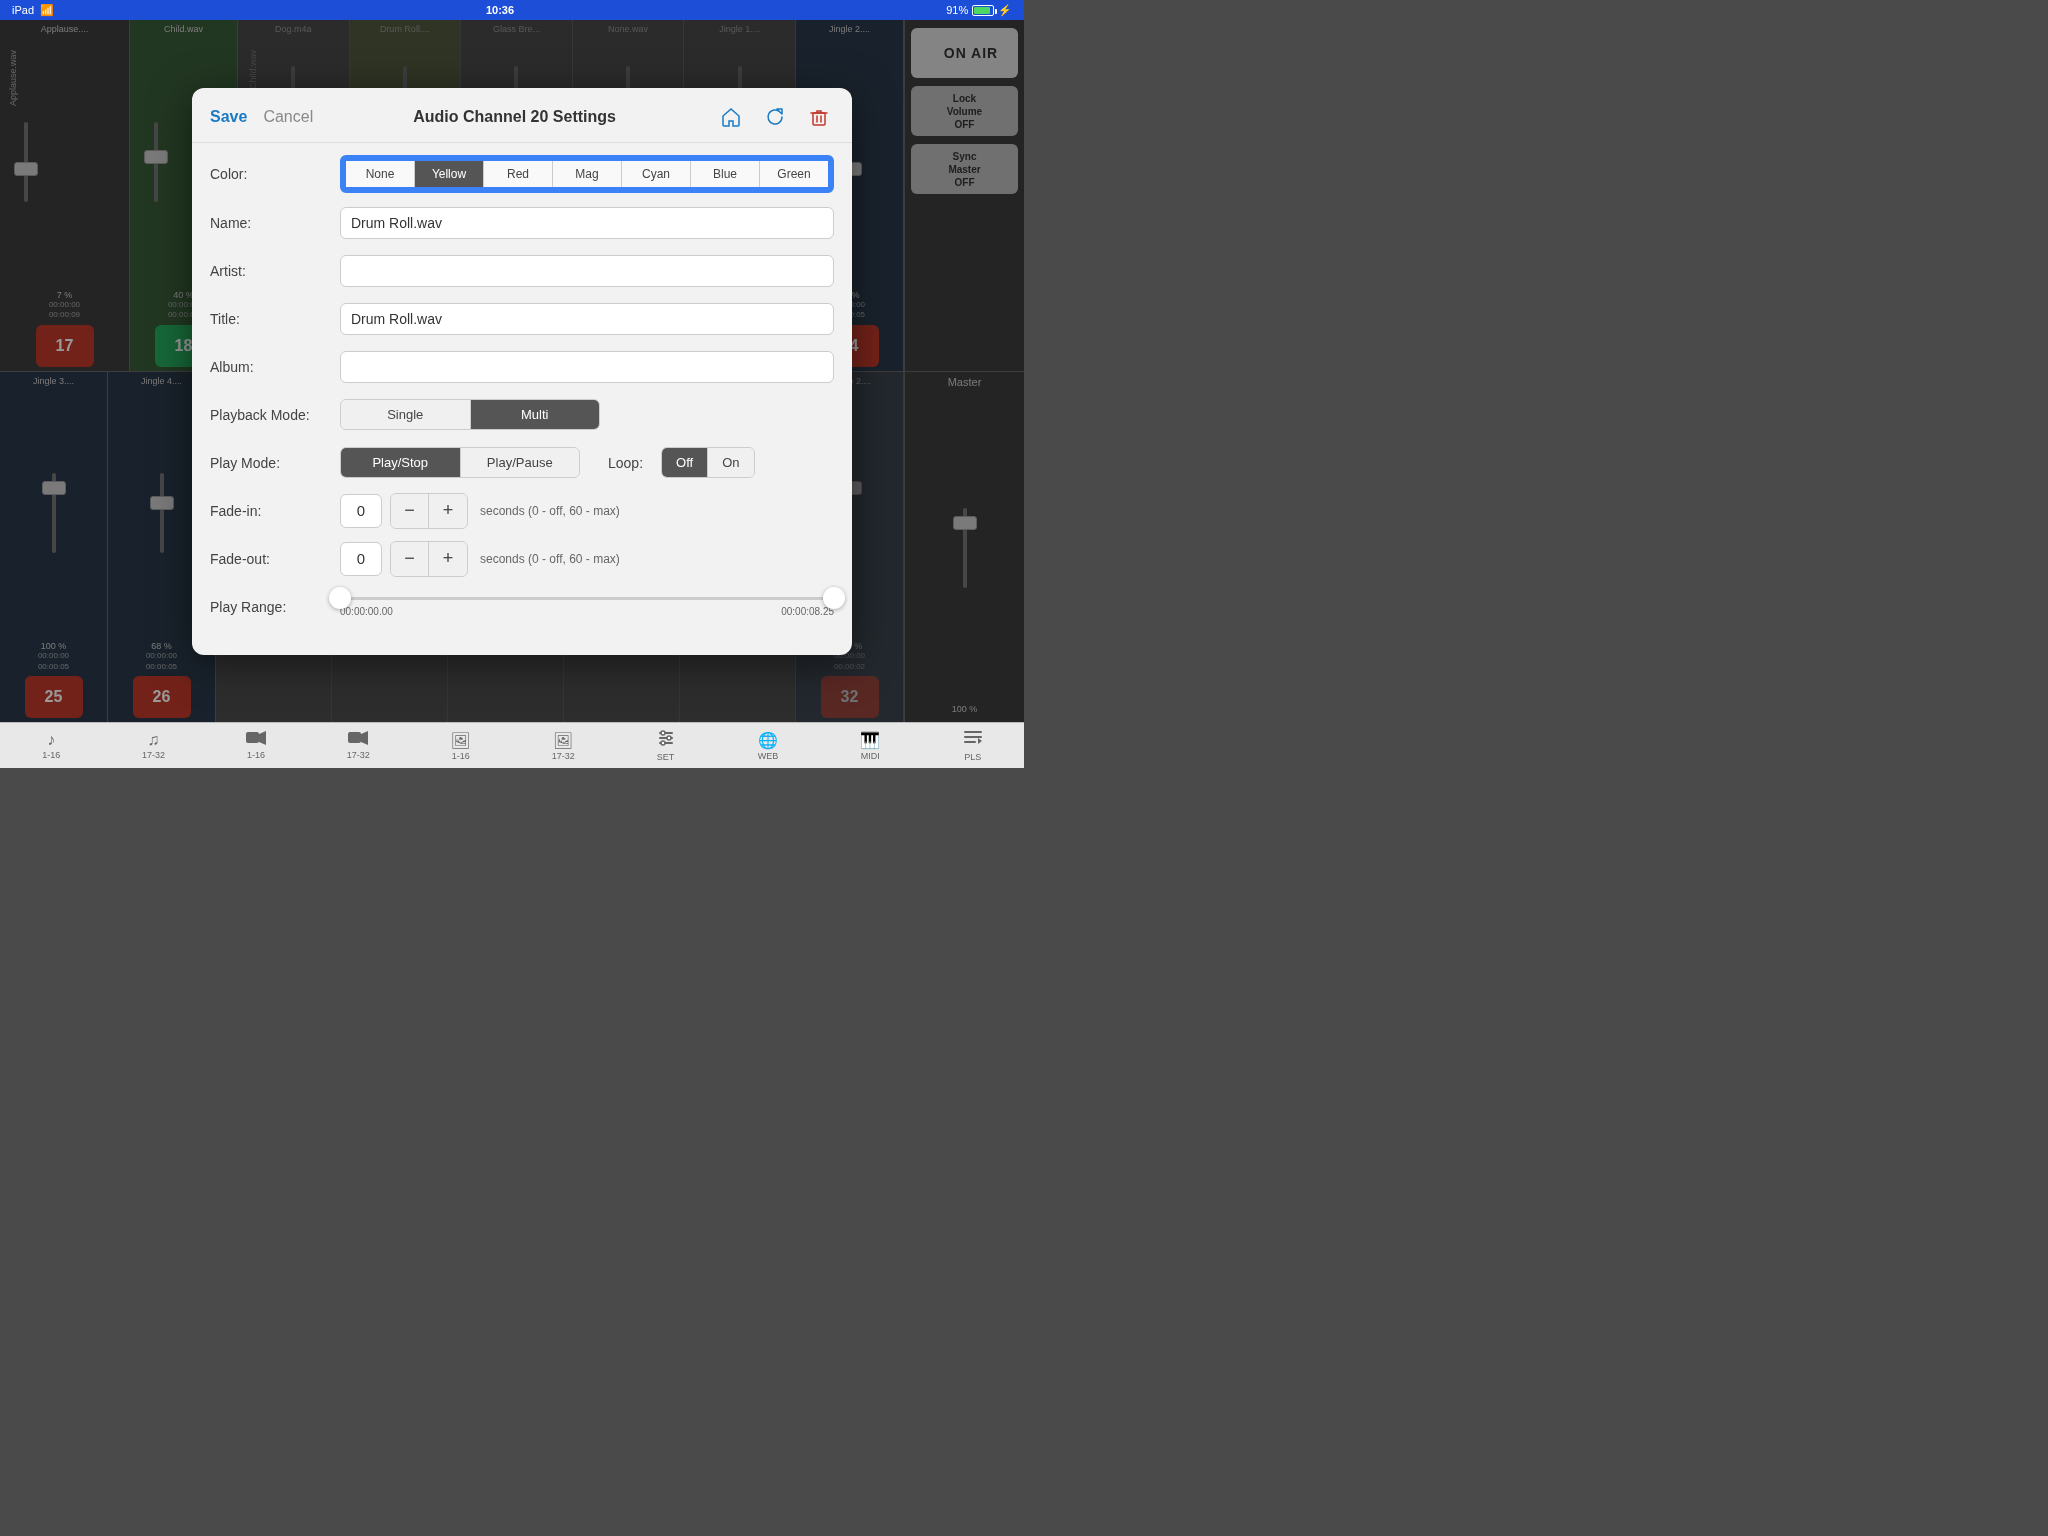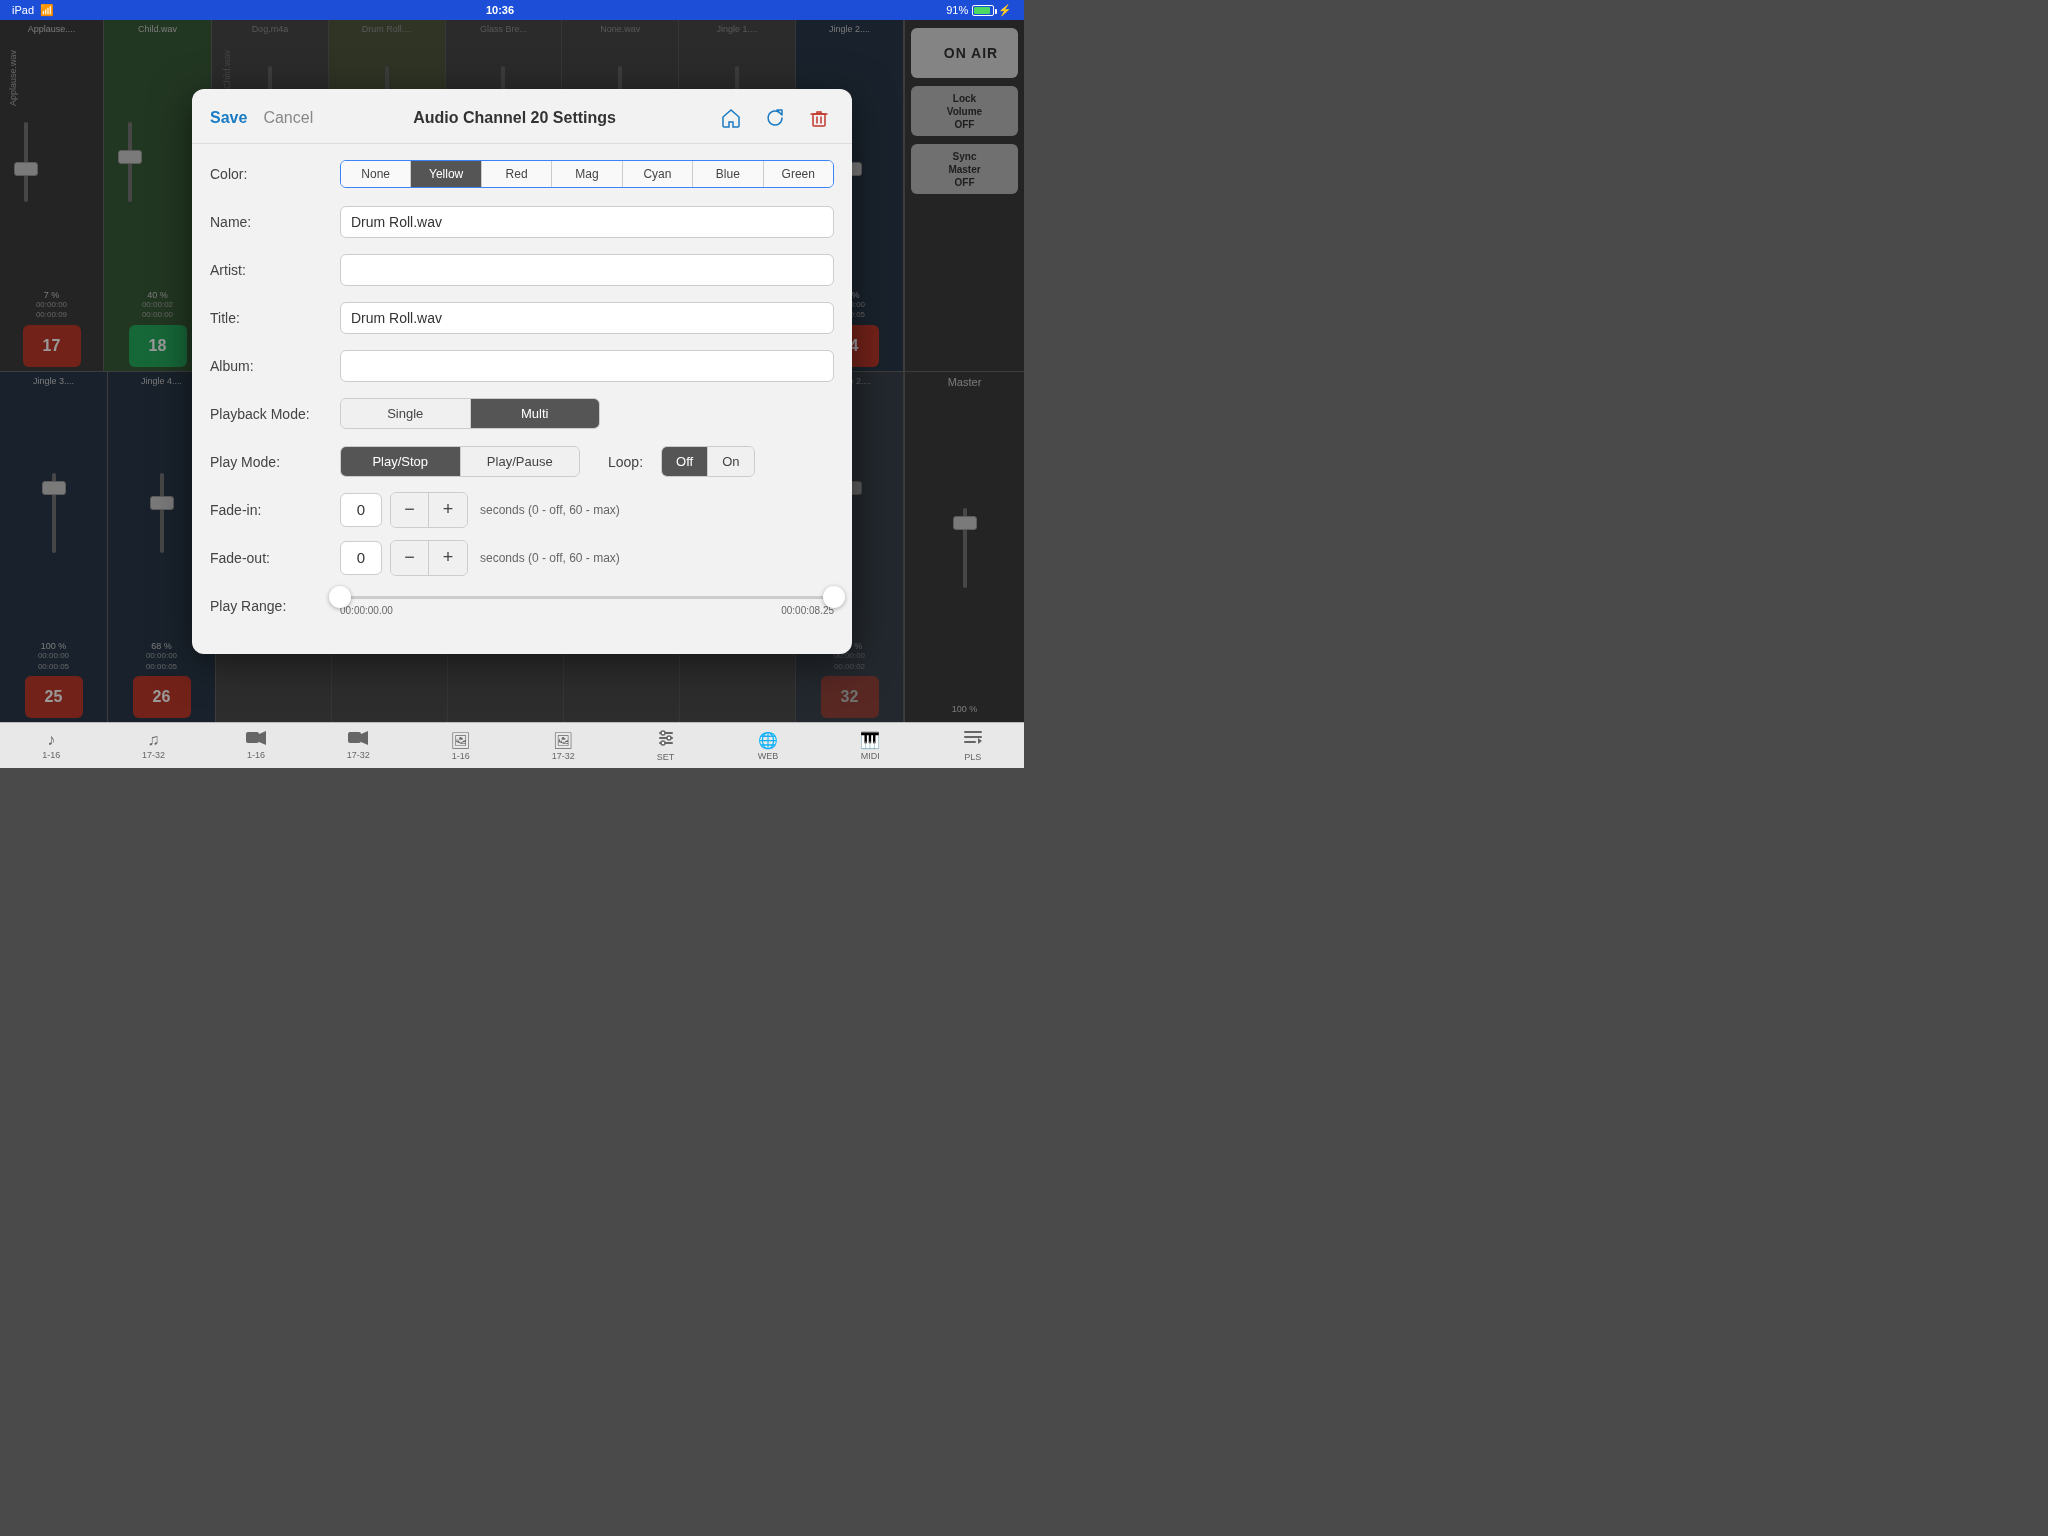--- a/index.html
+++ b/index.html
@@ -252,21 +252,21 @@
       width: 130px;
       flex-shrink: 0;
     }
     .form-control {
       flex: 1;
     }
 
     
     .color-selector {
       display: flex;
-      border: 1px solid #3b82f6;
+      border: 6px solid #3b82f6;
       border-radius: 6px;
       overflow: hidden;
     }
     .color-option {
       flex: 1;
       padding: 6px 4px;
       text-align: center;
       font-size: 12px;
       color: #444;
       background: #f9f9f9;
@@ -471,21 +471,21 @@
       <div class="battery-fill"></div>
     </div>
     <span>⚡</span>
   </div>
 </div>
 
 <div class="mixer-bg">
 
   <div style="display:flex; flex:1; overflow:hidden;">
 
-    <div class="channel-strip" style="width:104px;">
+    <div class="channel-strip" style="width:130px;">
       <div class="channel-label">Applause....</div>
       <div style="display:flex; flex-direction:column; align-items:center; flex:1; justify-content:center; width:100%;">
         <div style="writing-mode:vertical-rl; text-orientation:mixed; font-size:9px; color:#aaa; transform:rotate(180deg); position:absolute; left:8px; top:30px;">Applause.wav</div>
         <div class="v-fader" style="margin-left:20px;">
           <div class="v-fader-thumb" style="top:50%;"></div>
         </div>
       </div>
       <div class="channel-percent">7 %</div>
       <div class="channel-time">00:00:00<br>00:00:09</div>
       <div class="channel-button">17</div>

